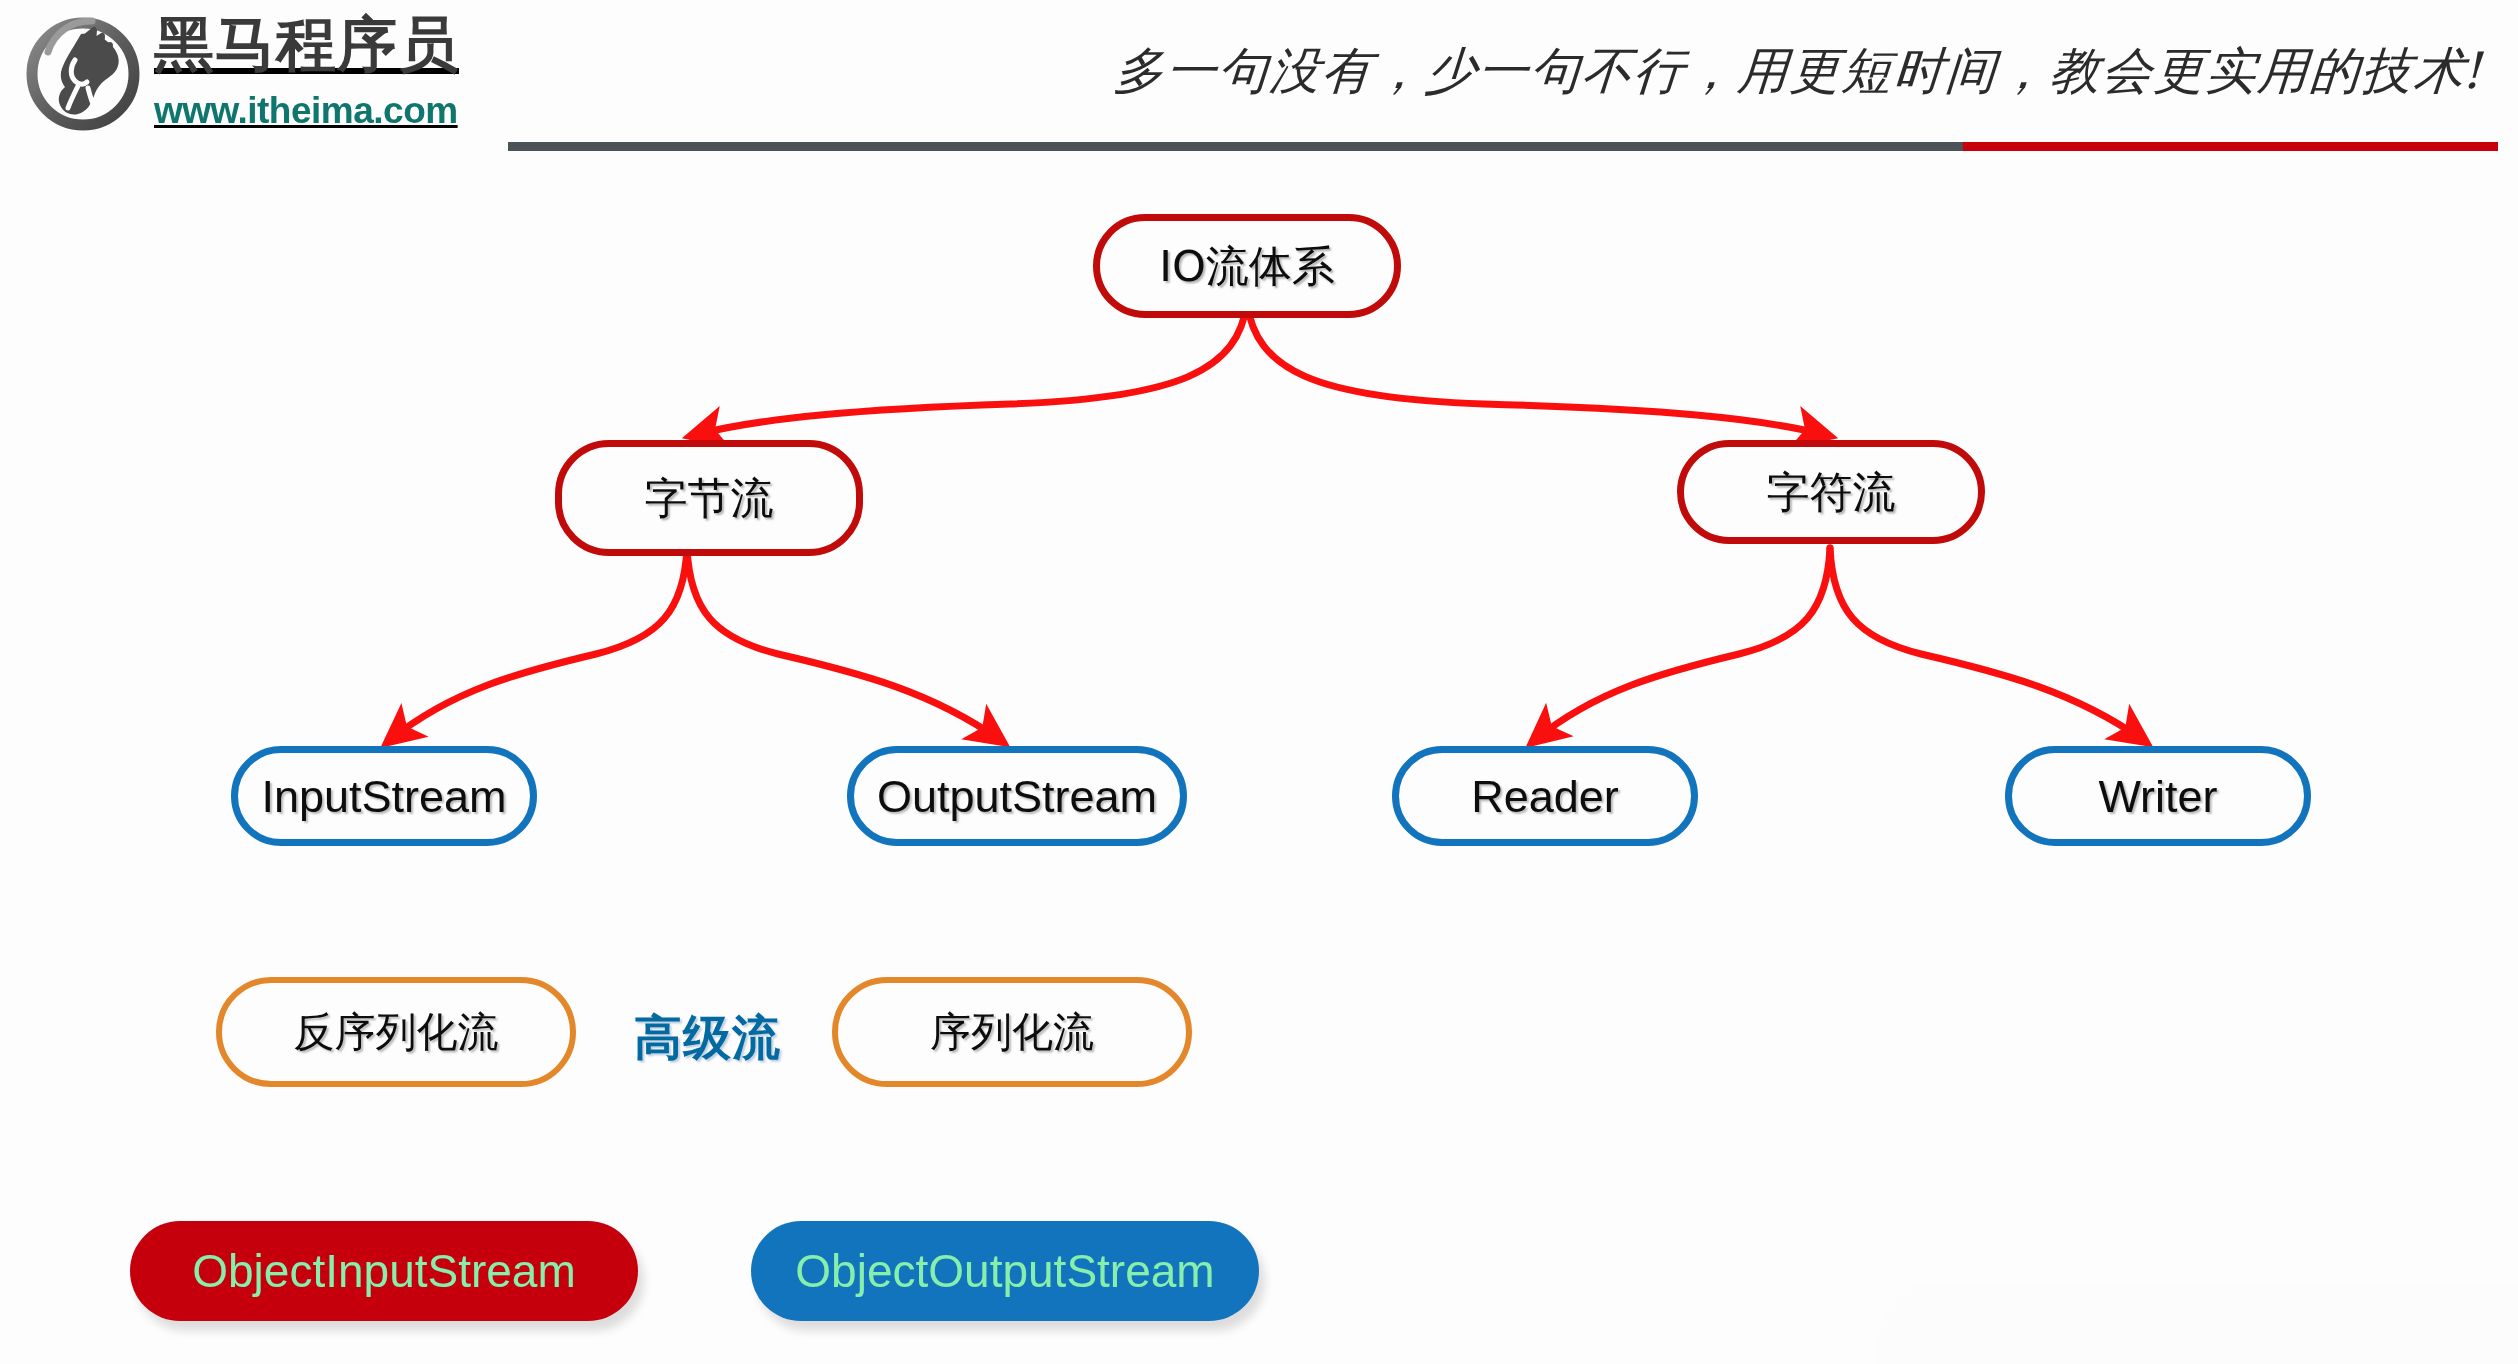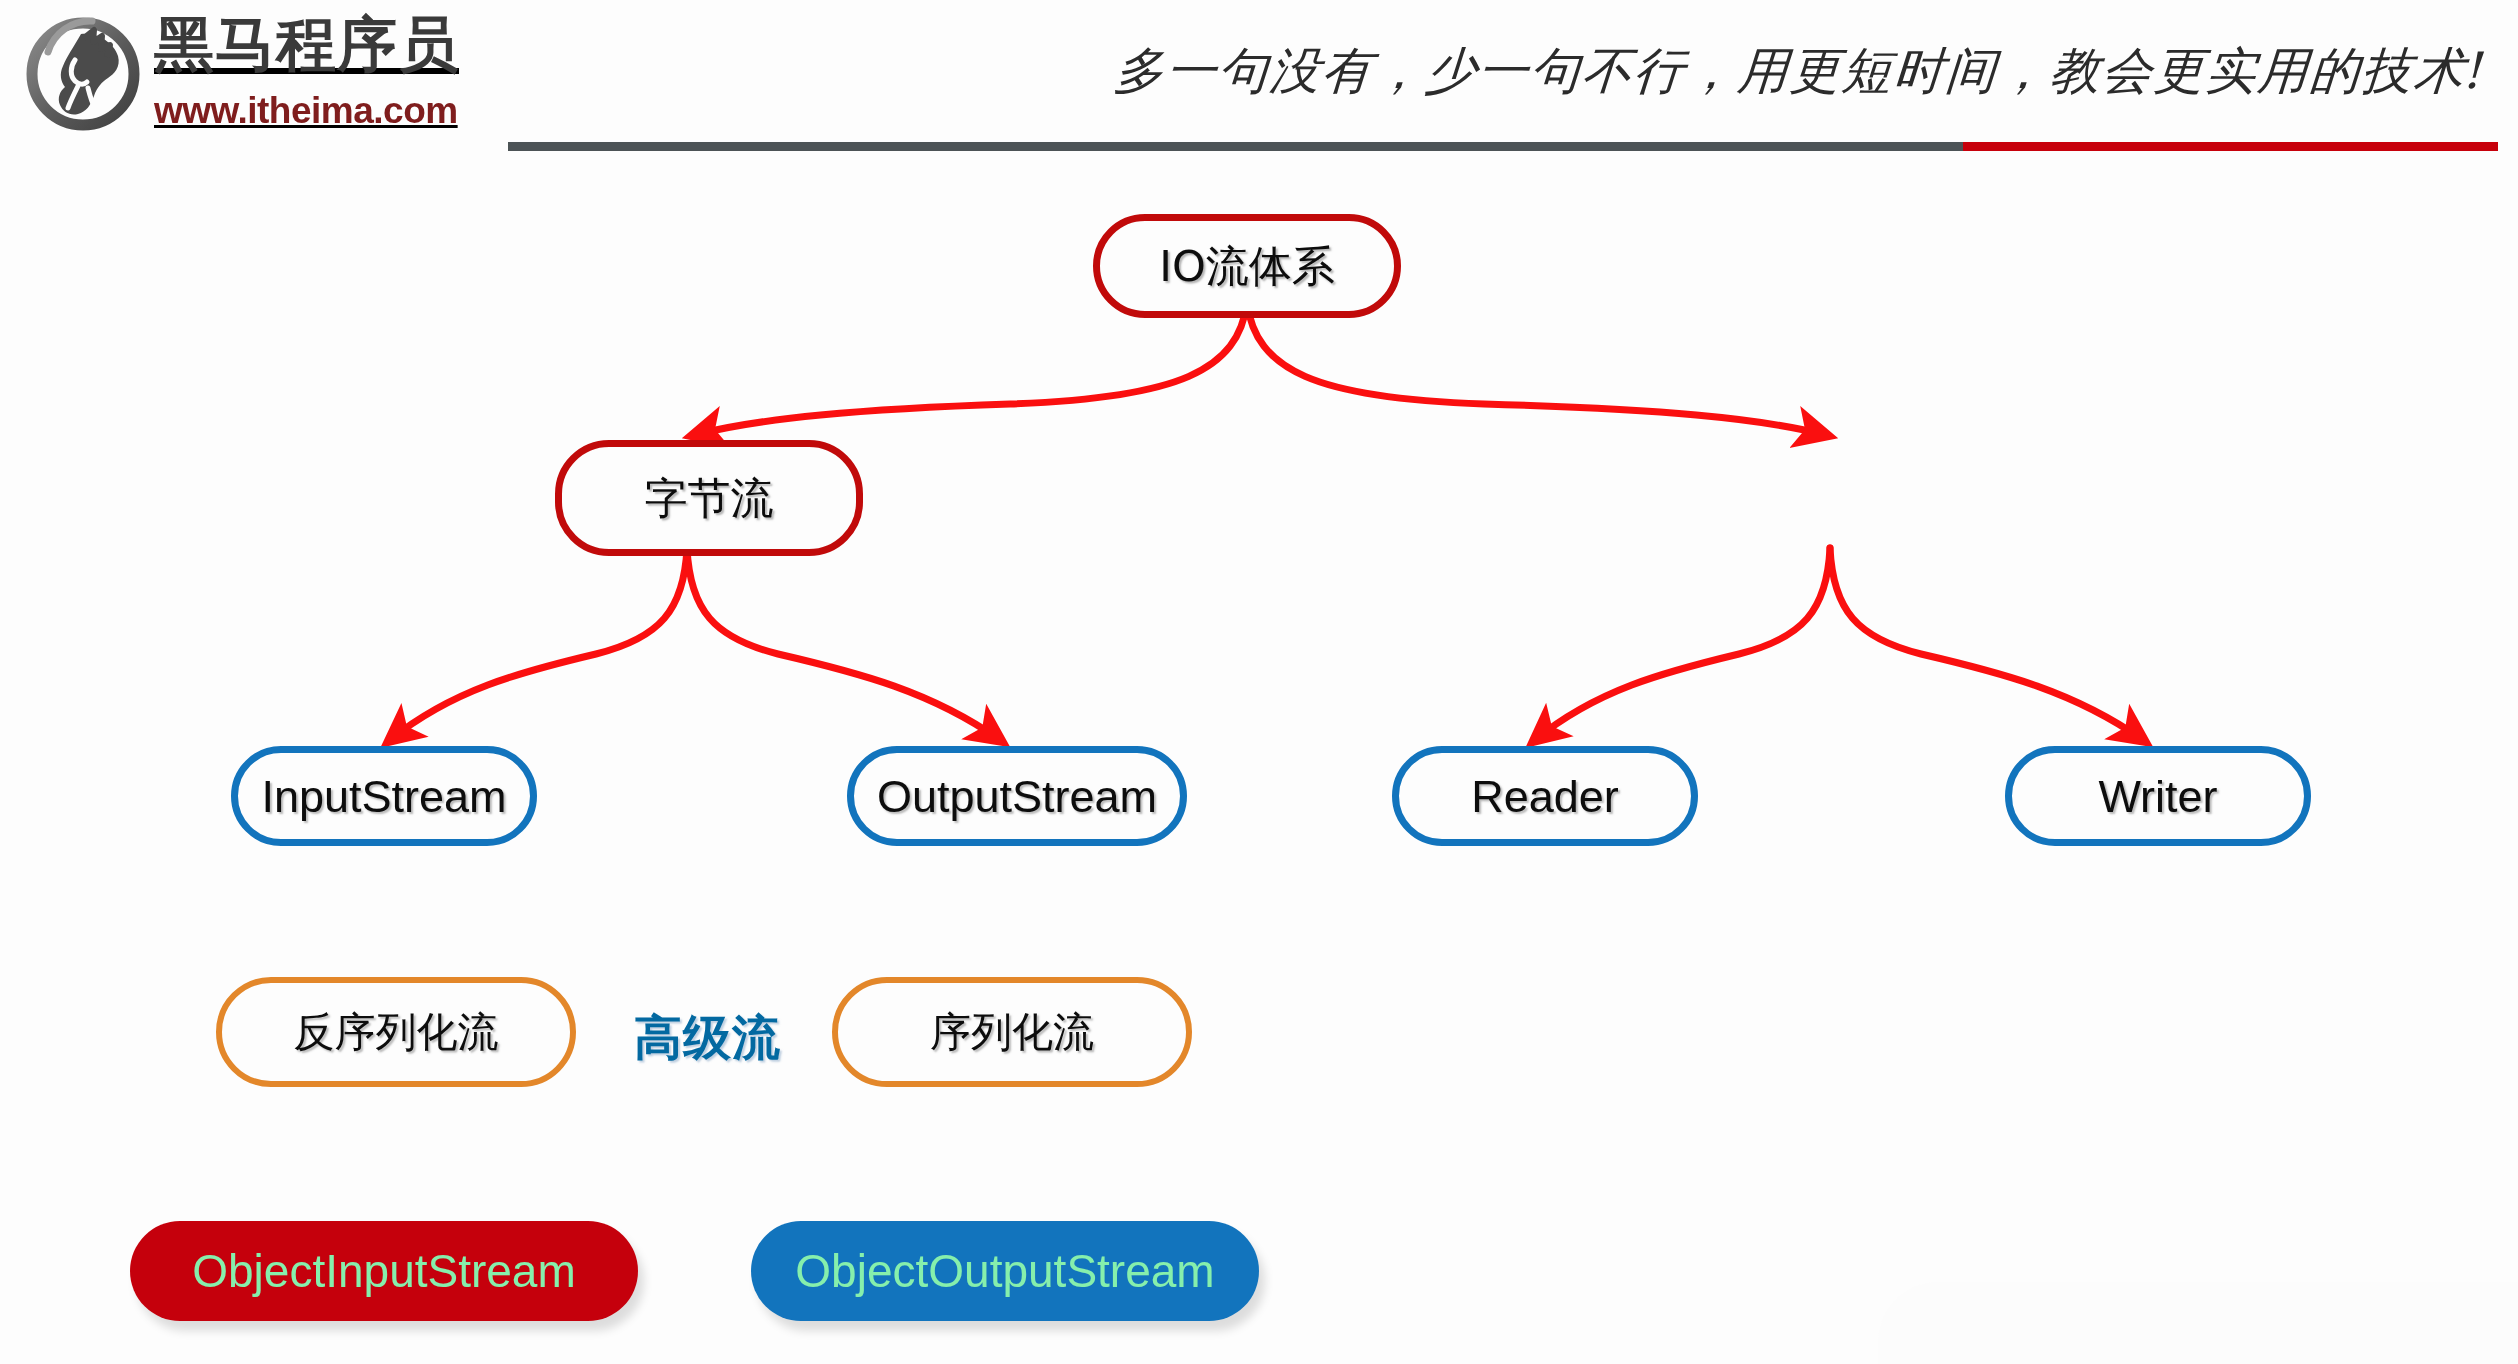--- a/index.html
+++ b/index.html
@@ -47,21 +47,21 @@
     font-weight: bold;
     color: #3a3a3a;
     letter-spacing: 1px;
     line-height: 1.02;
     white-space: nowrap;
   }
   #brand-url {
     font-family: "Liberation Sans", sans-serif;
     font-size: 37px;
     font-weight: bold;
-    color: #7f1d1d;
+    color: #0f766e;
     letter-spacing: -0.5px;
     line-height: 1.1;
     margin-top: 16px;
     white-space: nowrap;
   }
 
   #slogan {
     position: absolute;
     right: 30px;
     top: 38px;
@@ -244,20 +244,23 @@
     </g>
   </svg>
 
   <div class="node red" style="left:1093px; top:214px; width:308px; height:104px;">
     <span class="node-label">IO流体系</span>
   </div>
 
   <div class="node red" style="left:555px; top:440px; width:308px; height:116px;">
     <span class="node-label">字节流</span>
   </div>
+  <div class="node red" style="left:1677px; top:440px; width:308px; height:104px;">
+    <span class="node-label">字符流</span>
+  </div>
 
   <div class="node blue" style="left:231px; top:746px; width:306px; height:100px;">
     <span class="node-label">InputStream</span>
   </div>
   <div class="node blue" style="left:847px; top:746px; width:340px; height:100px;">
     <span class="node-label">OutputStream</span>
   </div>
   <div class="node blue" style="left:2005px; top:746px; width:306px; height:100px;">
     <span class="node-label">Writer</span>
   </div>

